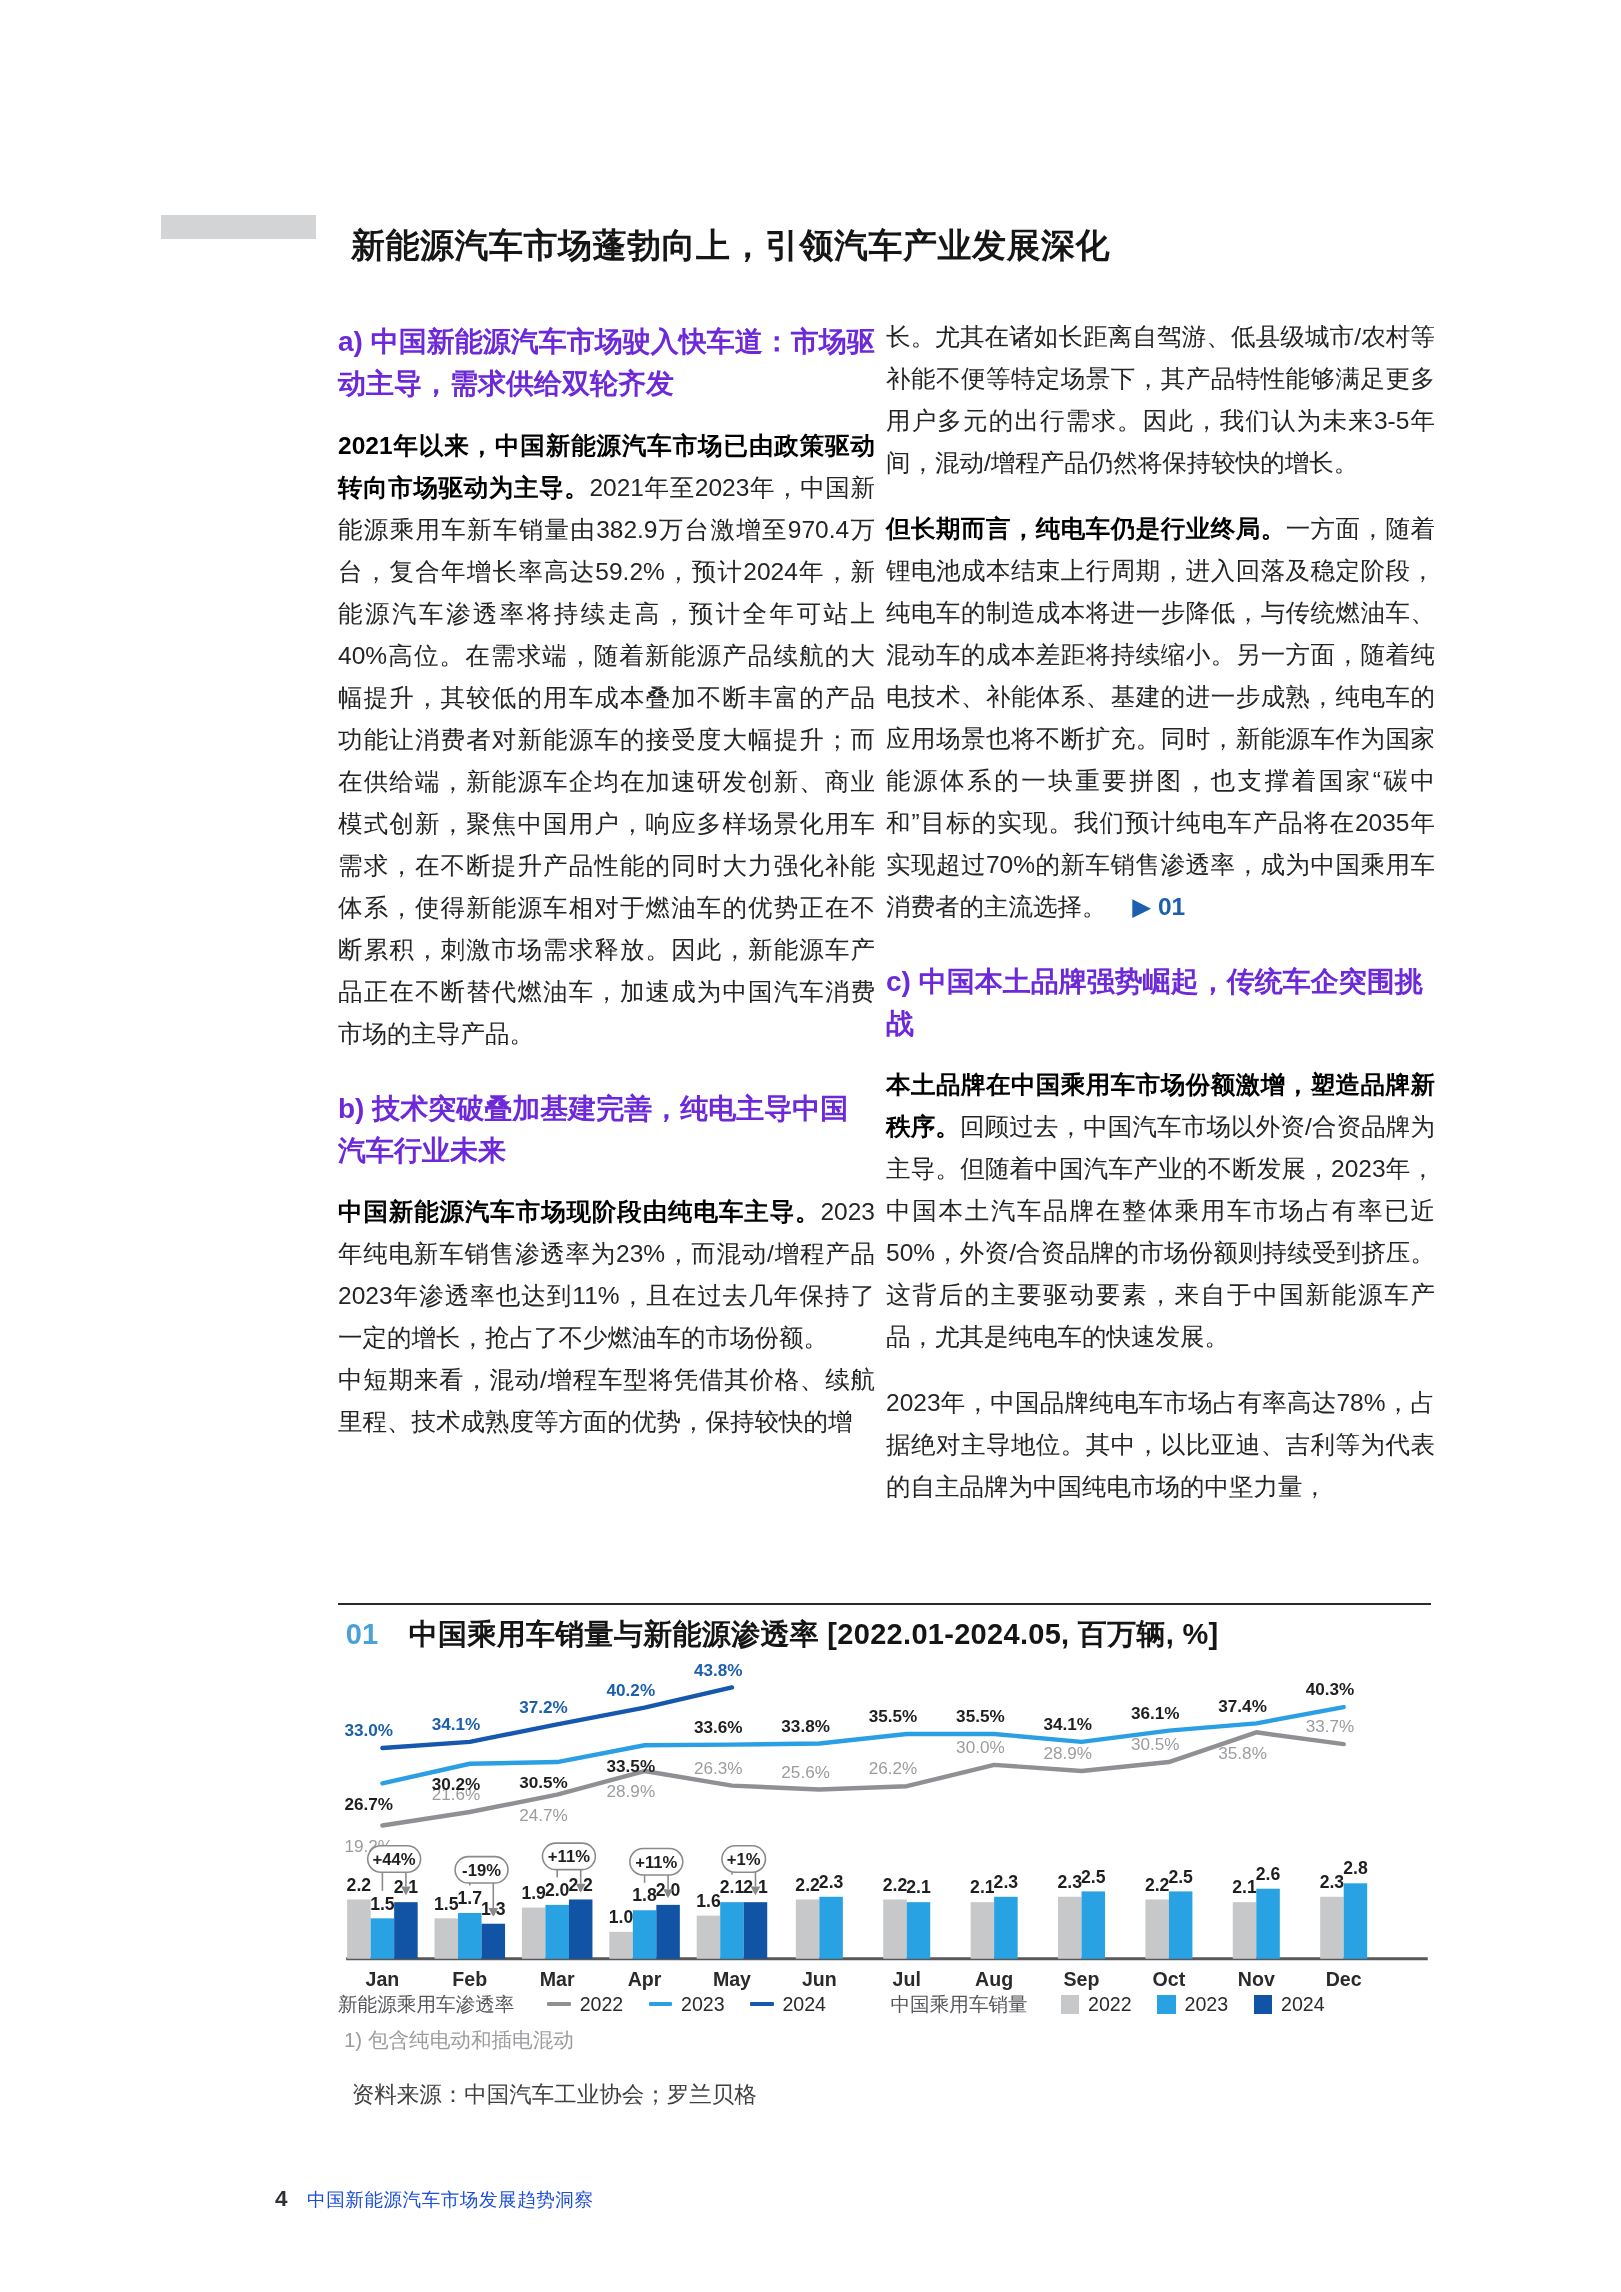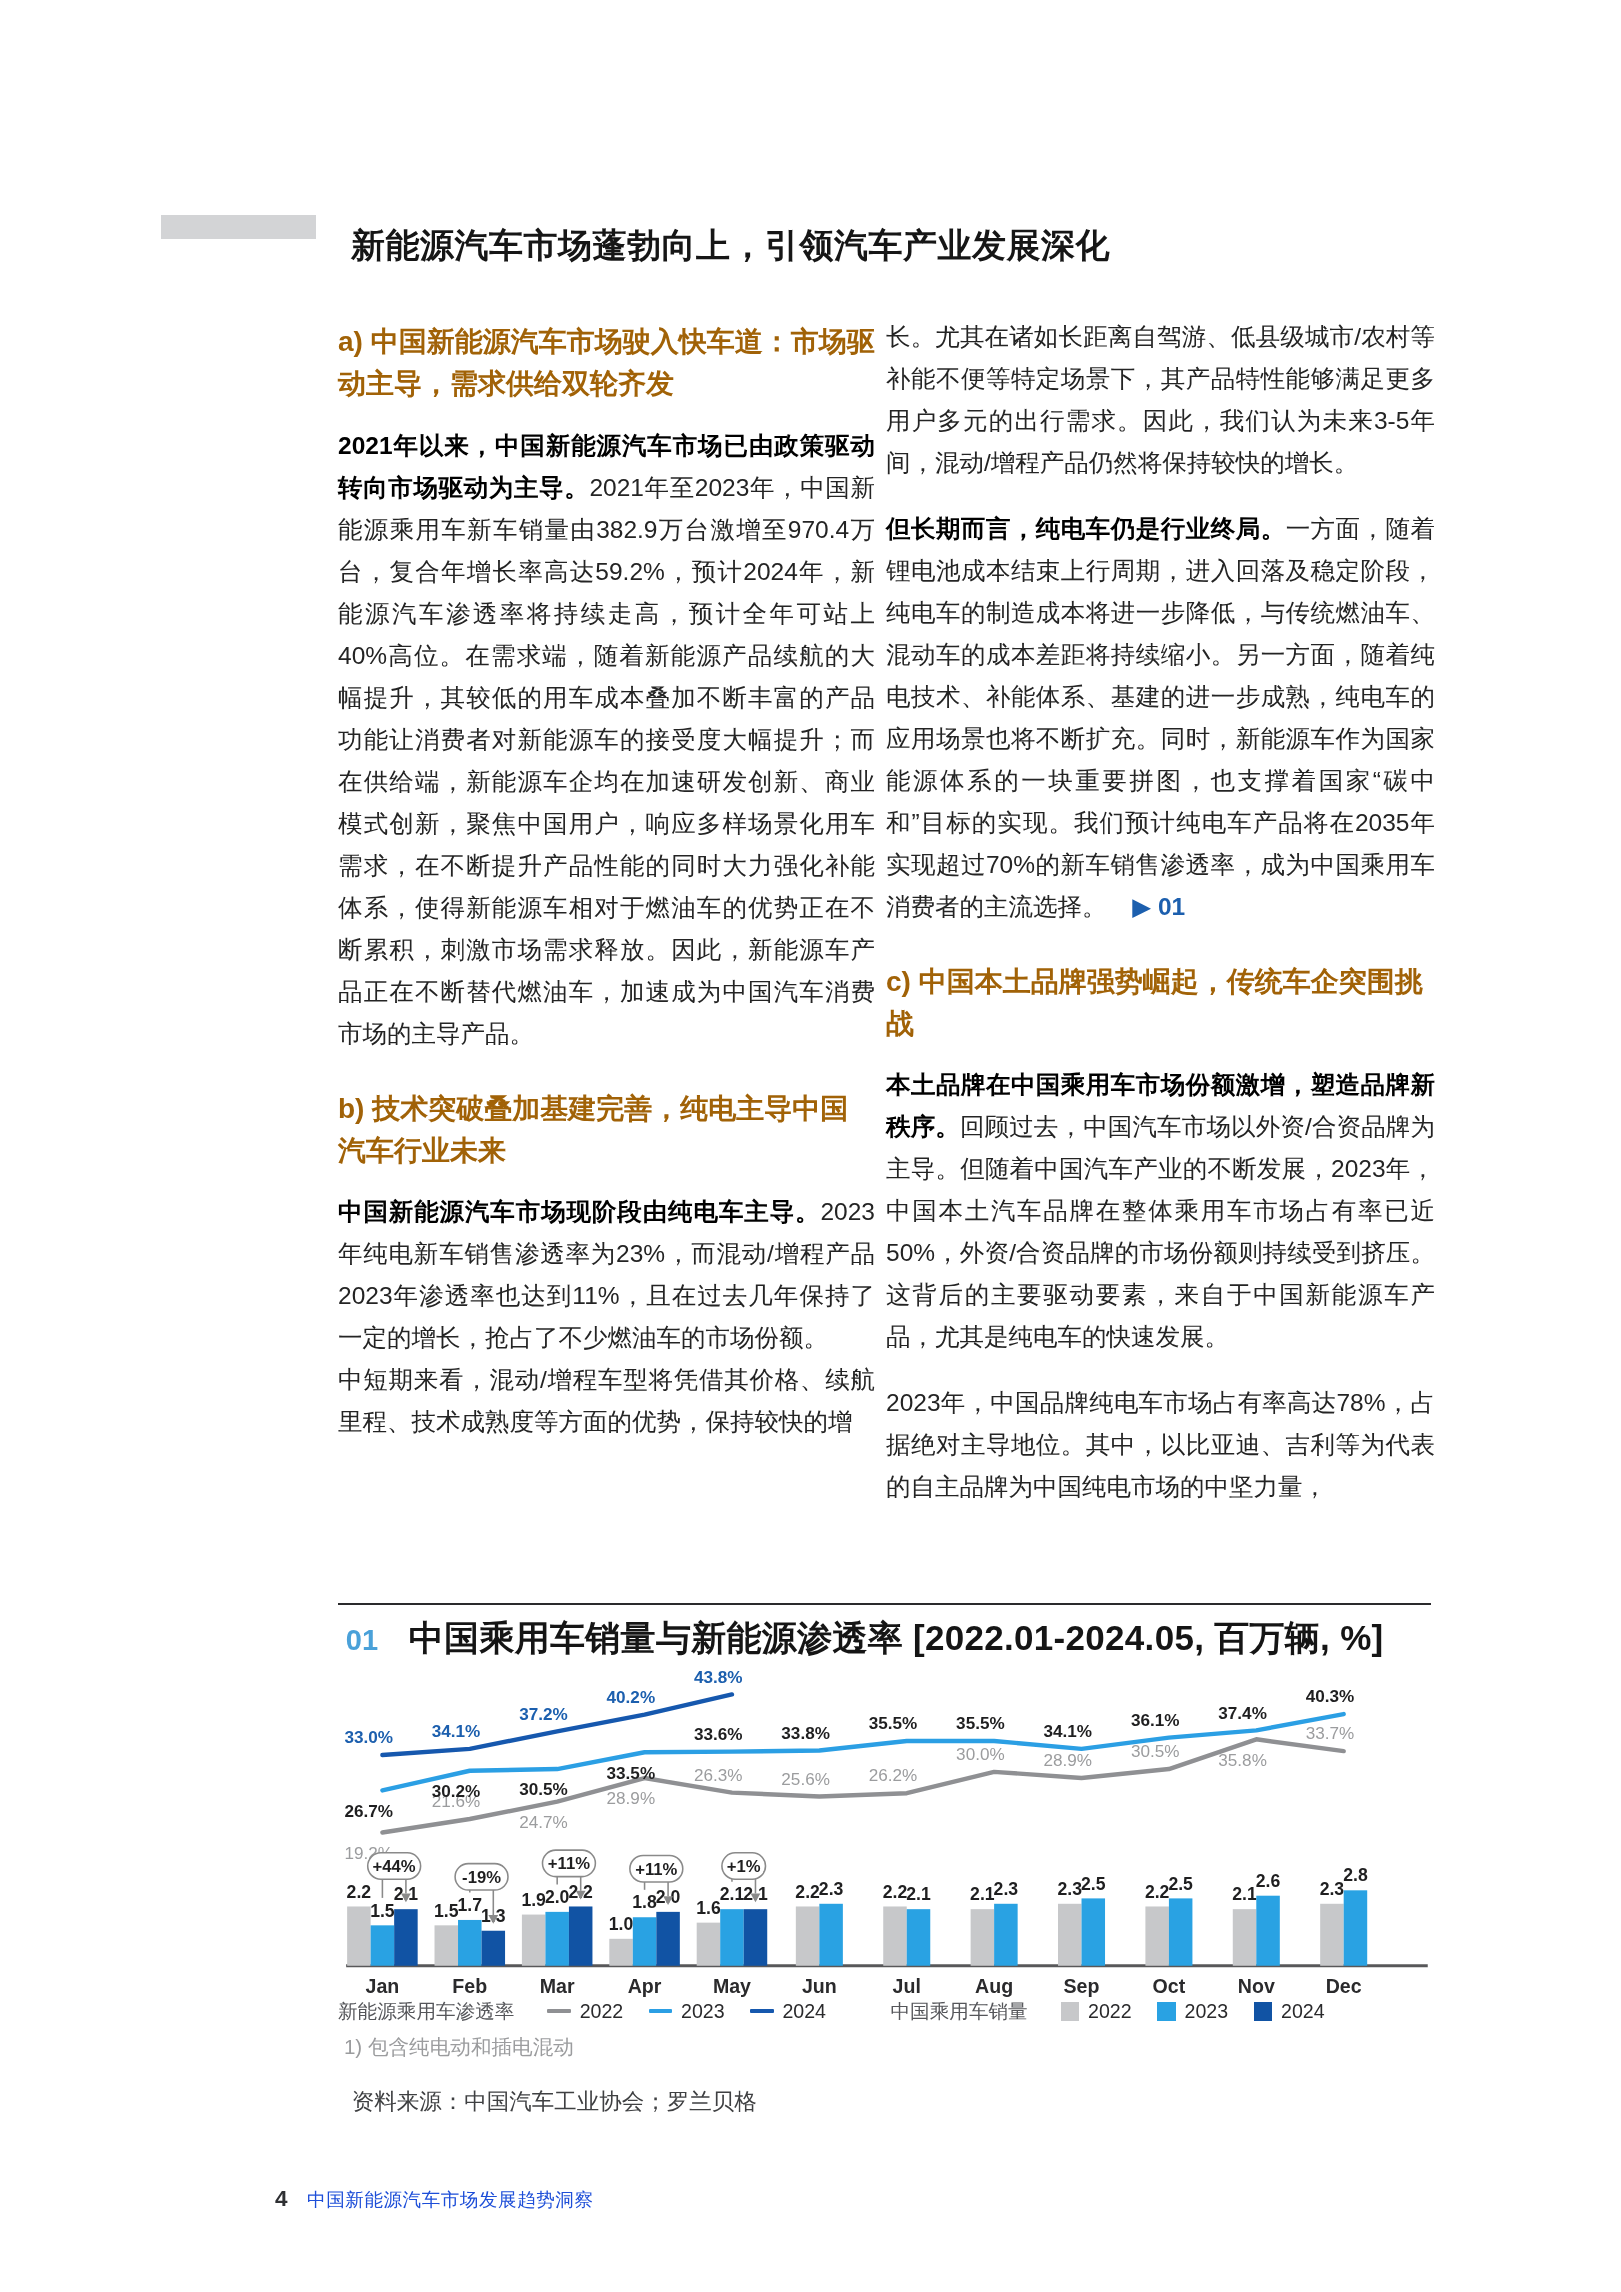--- a/index.html
+++ b/index.html
@@ -5,32 +5,32 @@
   html,body{margin:0;padding:0;background:#ffffff;}
   .page{position:relative;width:1621px;height:2293px;background:#ffffff;overflow:hidden;
         font-family:"Liberation Sans","DejaVu Sans",sans-serif;color:#222;}
   
   .accent-bar{position:absolute;left:161px;top:215px;width:155px;height:23.5px;background:#d3d4d6;}
   .page-title{position:absolute;left:351px;top:200px;font-size:34px;font-weight:bold;color:#161616;letter-spacing:0.5px;}
   
   .col{position:absolute;text-align:justify;font-size:24.5px;line-height:42px;color:#242424;}
   .col-left{left:338px;top:321px;width:537px;}
   .col-right{left:886px;top:316px;width:549px;}
-  .sec-heading{font-size:28px;line-height:42px;font-weight:bold;color:#a16207;text-align:left;margin:0 0 19.6px 0;}
+  .sec-heading{font-size:28px;line-height:42px;font-weight:bold;color:#6d28d9;text-align:left;margin:0 0 19.6px 0;}
   .sec-heading.mt{margin-top:33px;}
   p.body{margin:0 0 23.5px 0;}
   p.body.tight{margin-bottom:0;}
   .lead{font-weight:bold;color:#000000;}
   .ref{font-weight:bold;color:#1c5fae;white-space:nowrap;padding-left:19px;}
   
   .chart-section{position:absolute;left:338px;top:1594px;width:1093px;}
   .chart-rule{height:2px;background:#2a2a2c;margin-top:8.8px;}
   .chart-header{display:flex;align-items:baseline;margin-top:9.8px;}
   .chart-number{font-size:29px;font-weight:bold;color:#4aa1d9;width:63px;flex:0 0 auto;padding-left:7.8px;}
-  .chart-title{font-size:35px;font-weight:bold;color:#151515;letter-spacing:0.3px;}
+  .chart-title{font-size:29px;font-weight:bold;color:#151515;letter-spacing:0.3px;}
   .chart-svg{display:block;margin-top:2px;}
   .chart-svg text{font-family:"Liberation Sans","DejaVu Sans",sans-serif;}
   .legend-row{display:flex;align-items:center;margin-top:-3.9px;font-size:19.6px;color:#2a2a2c;}
   .legend-cat{color:#55565a;margin-right:33px;}
   .legend-cat.second{margin-left:39px;}
   .legend-item{display:flex;align-items:center;margin-right:25.5px;}
   .sw-line{display:inline-block;width:23.5px;height:3.9px;margin-right:8.8px;border-radius:1px;}
   .sw-sq{display:inline-block;width:18.6px;height:18.6px;margin-right:8.8px;}
   .sw-2022l{background:#8f9093;}.sw-2023l{background:#2b9fe4;}.sw-2024l{background:#1658ae;}
   .sw-2022b{background:#c7c8ca;}.sw-2023b{background:#29a2e3;}.sw-2024b{background:#1153a4;}

